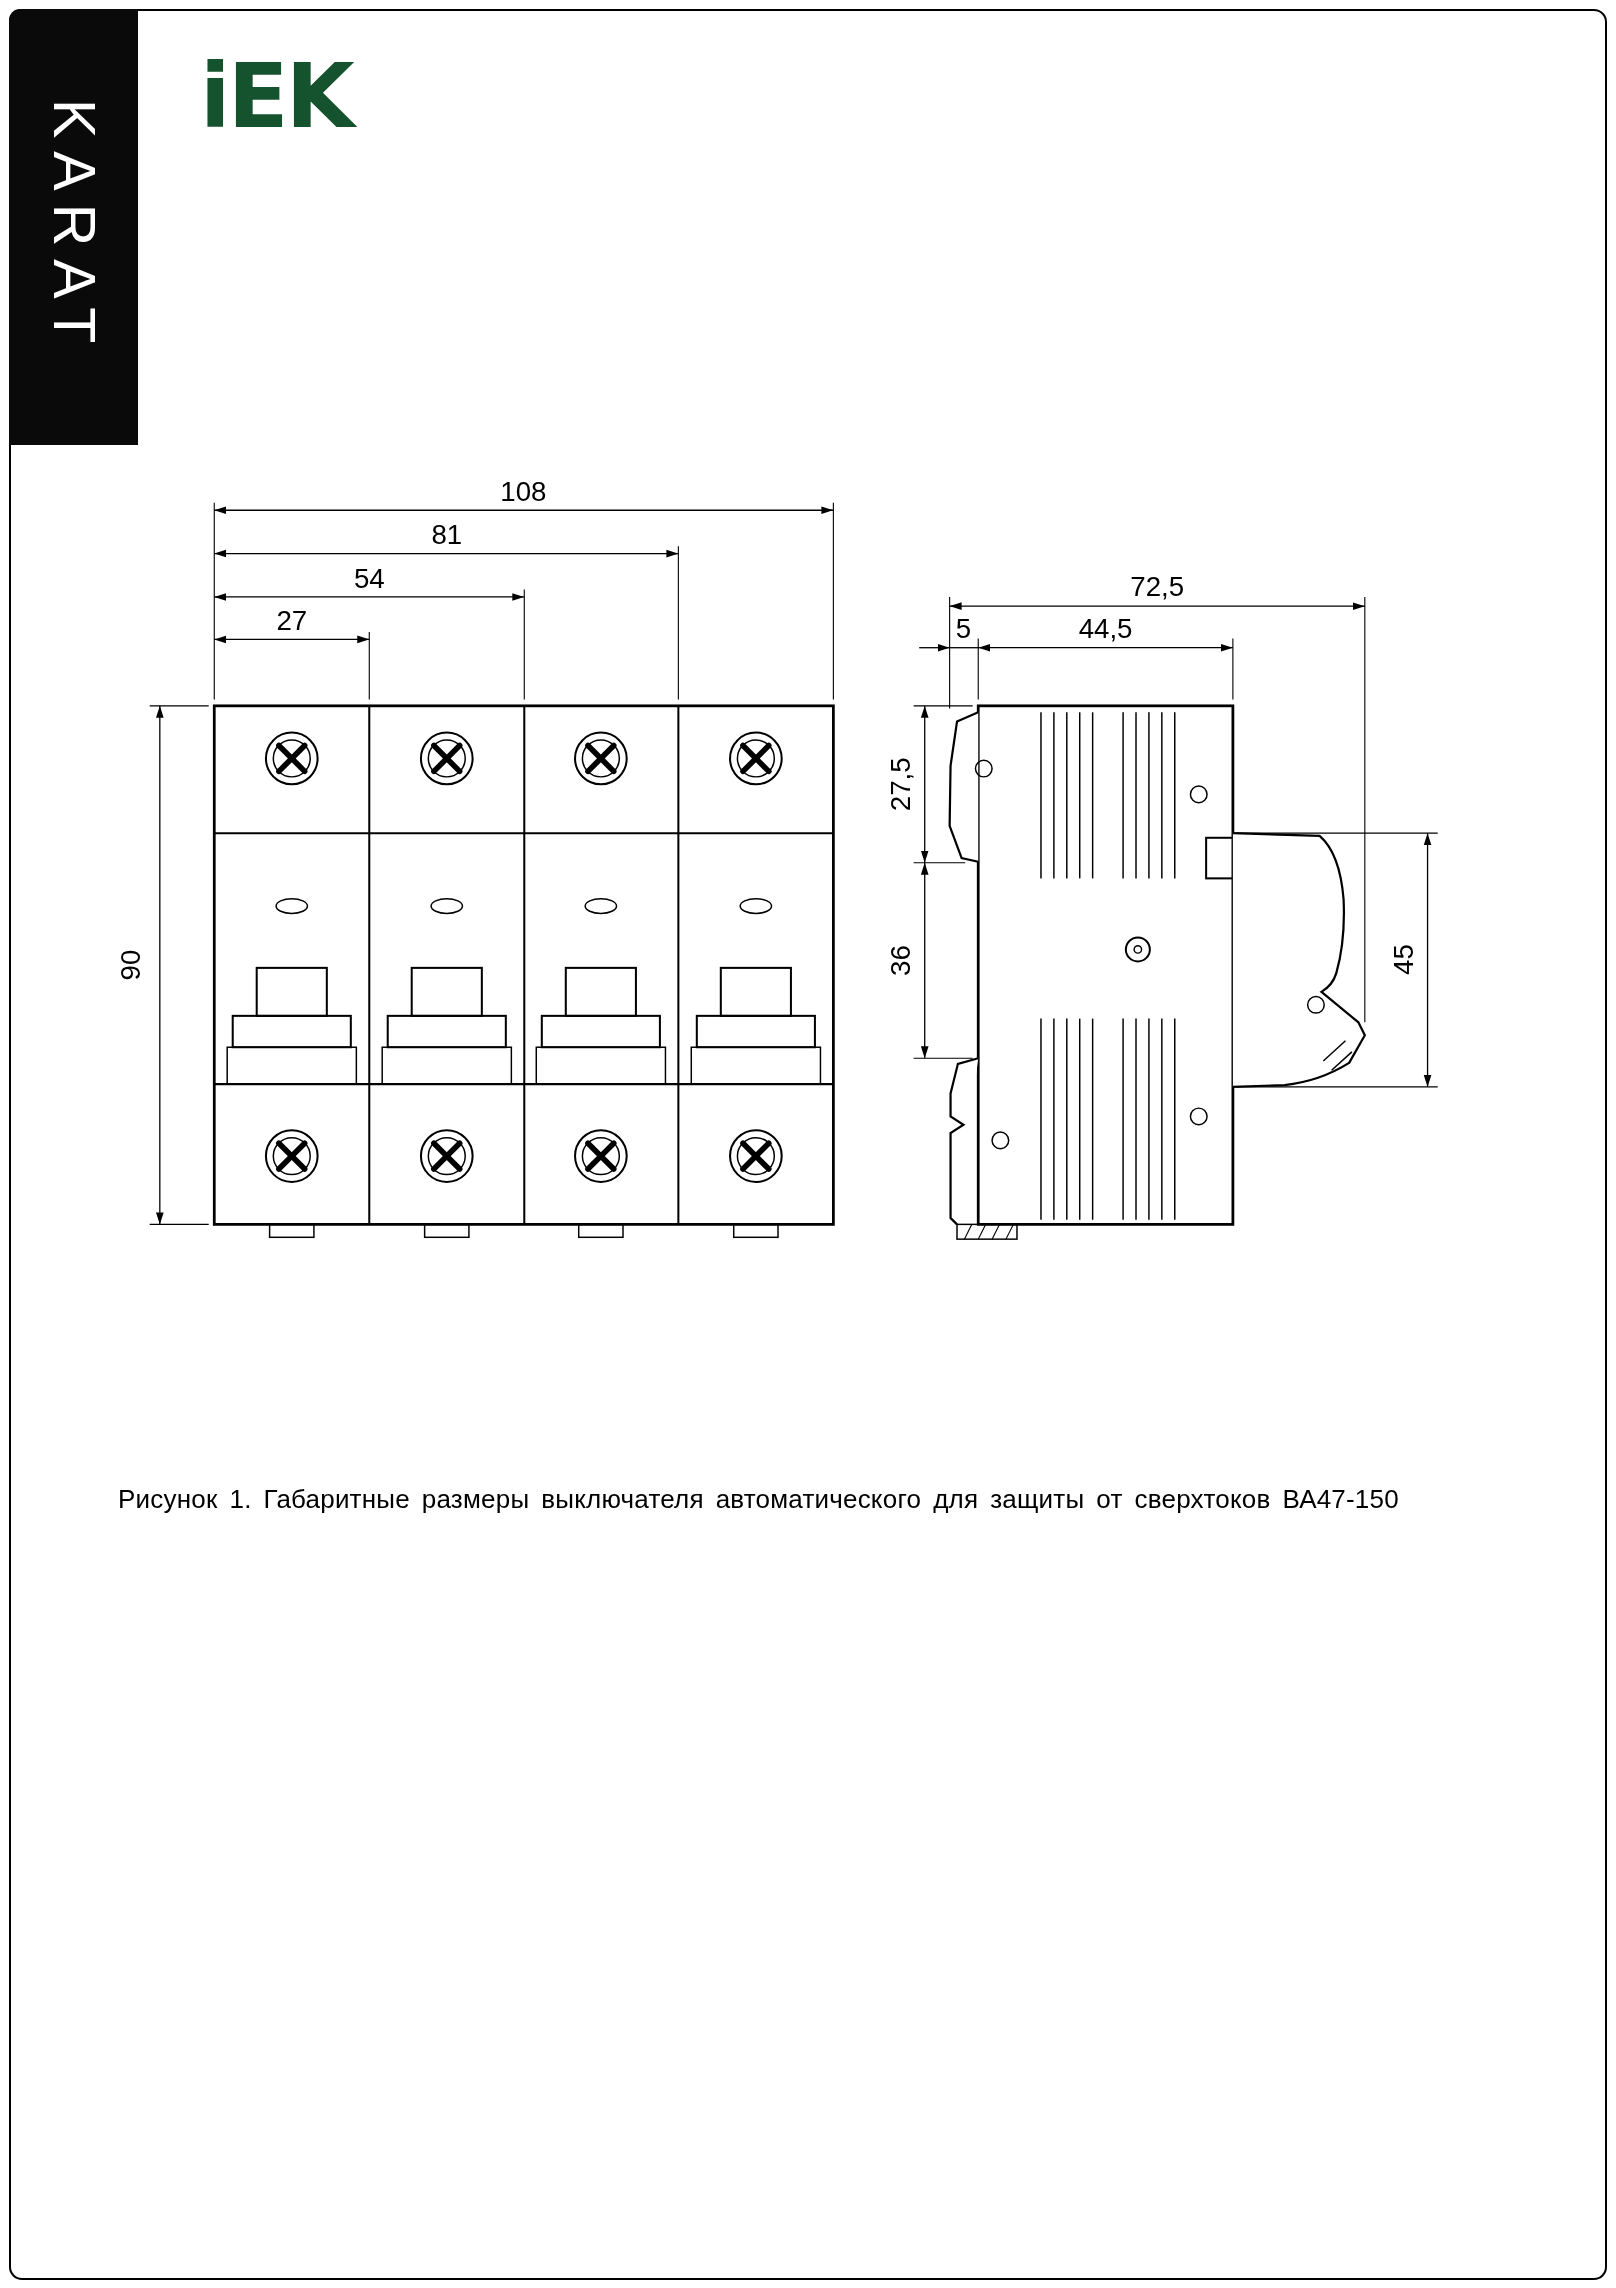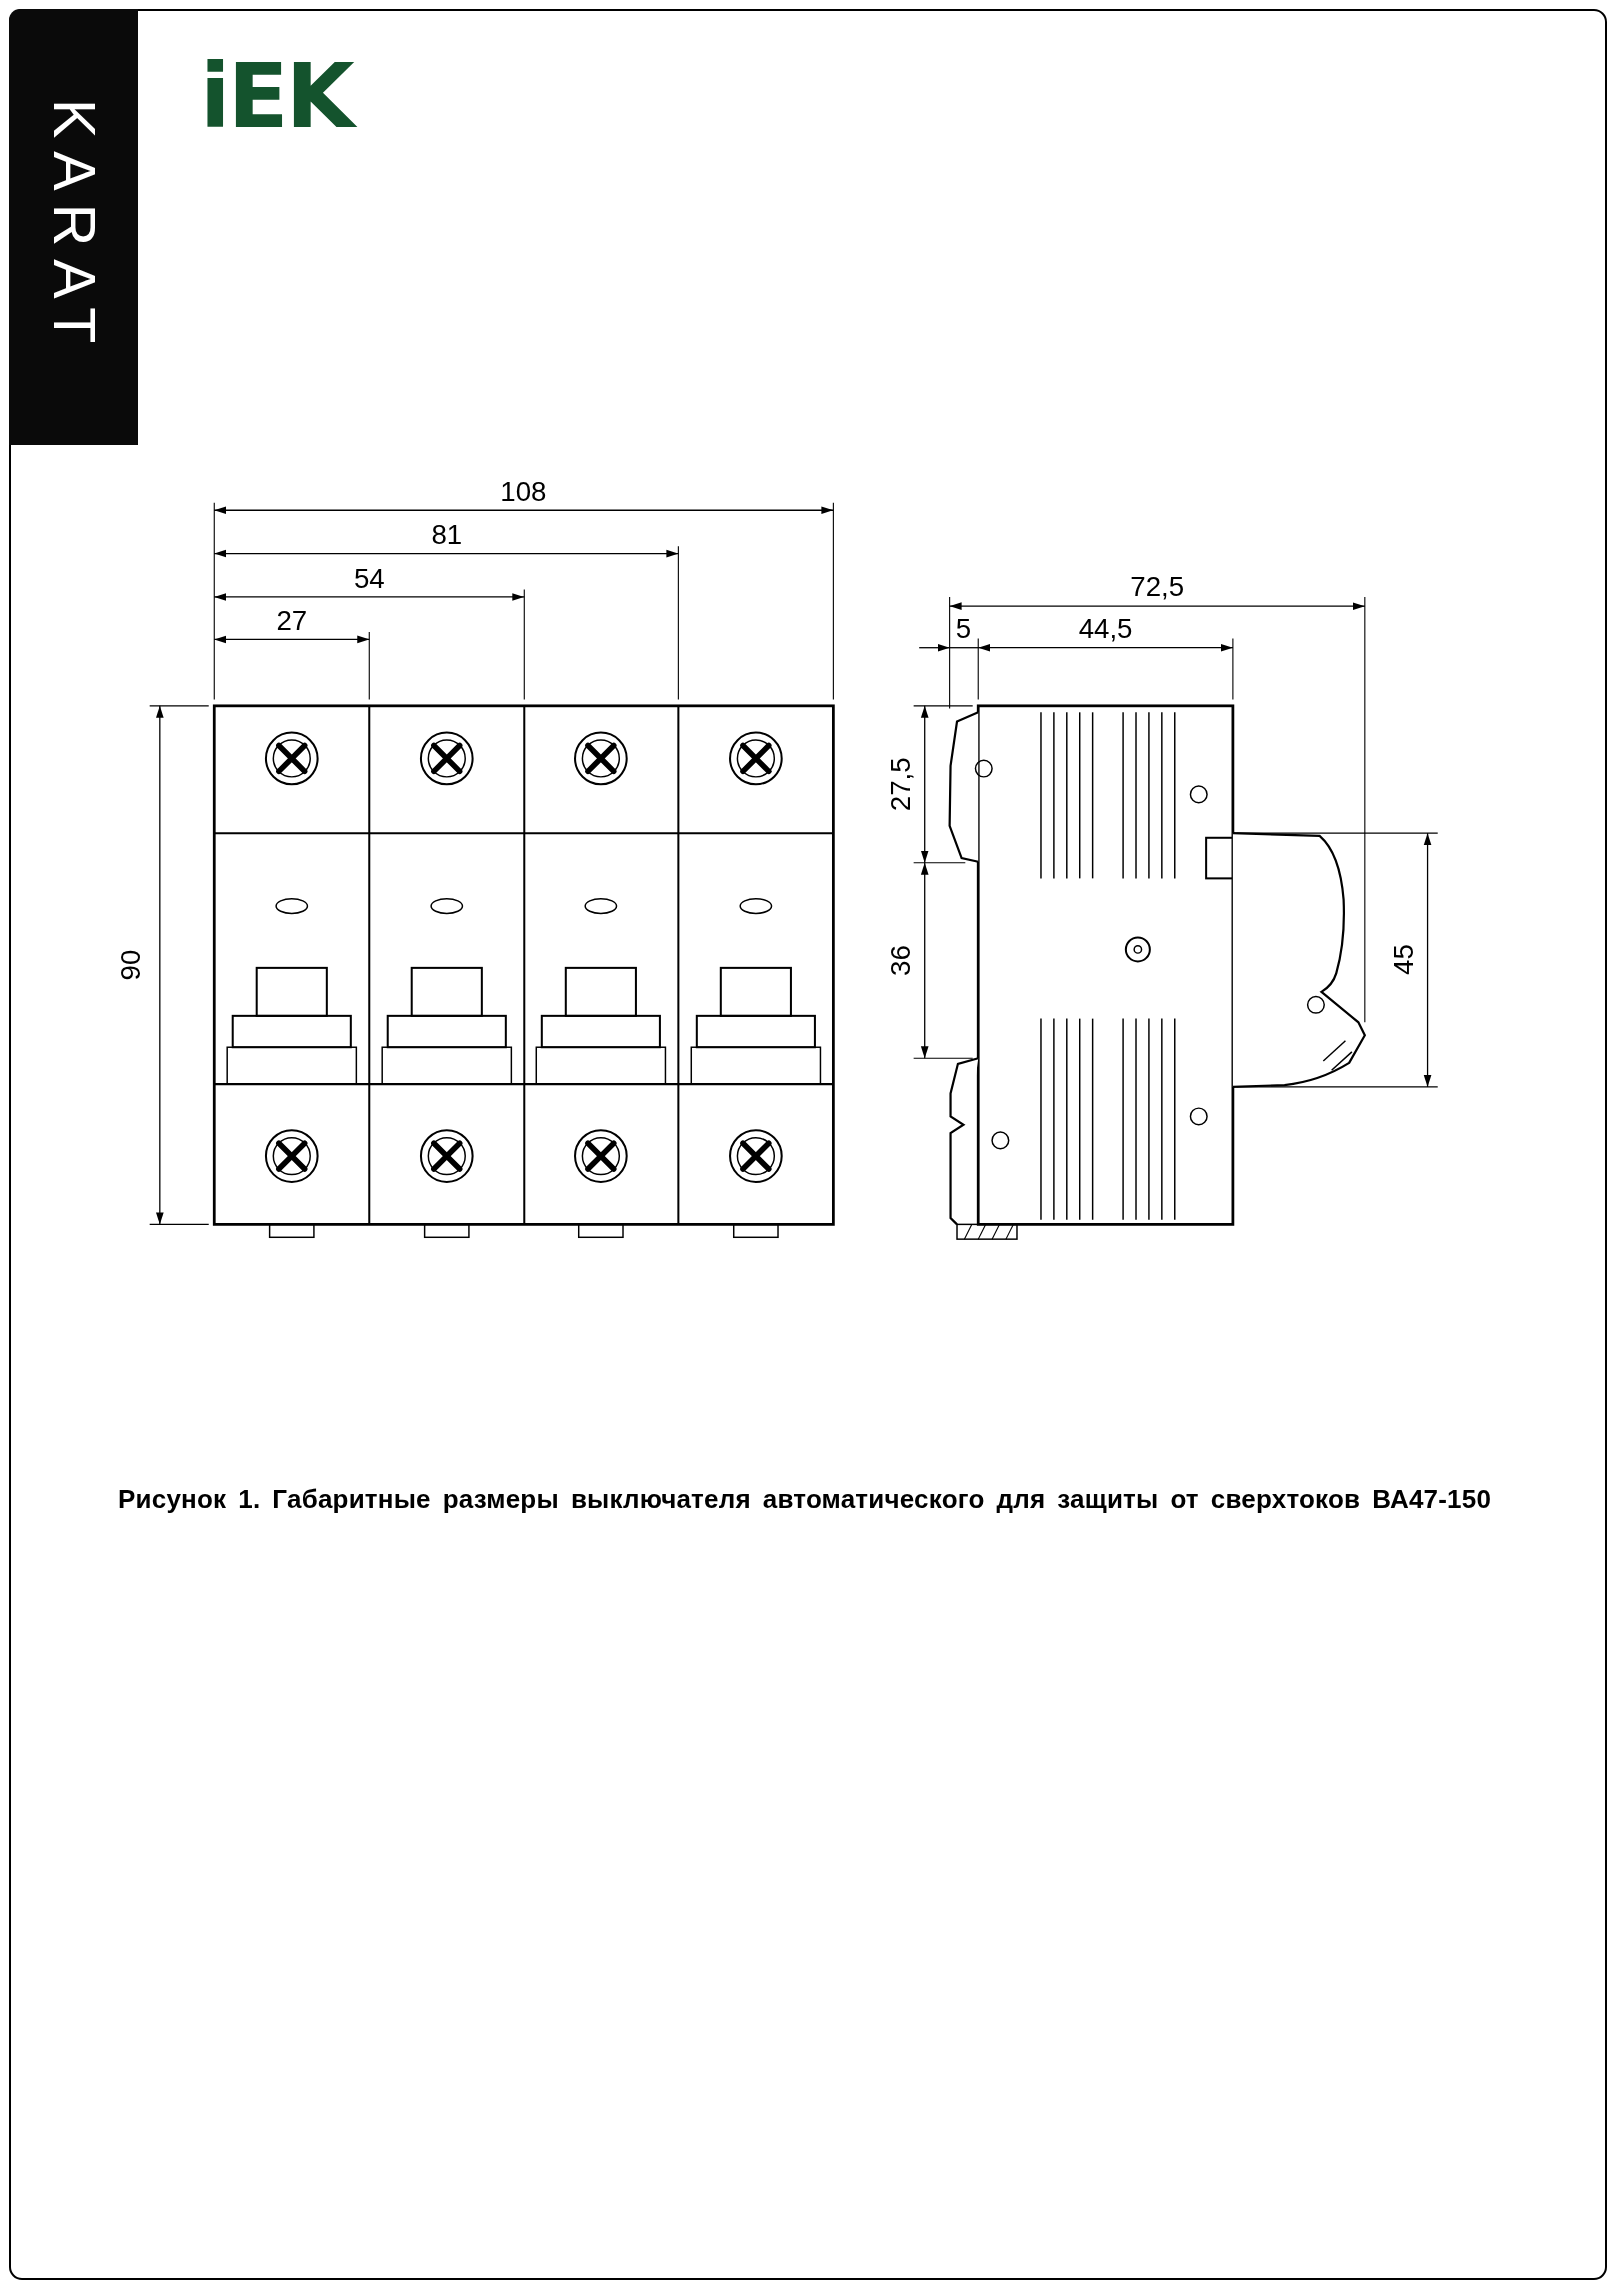--- a/index.html
+++ b/index.html
@@ -23,21 +23,21 @@
       font-family:"Liberation Sans",sans-serif;
     }
     .logo{
       position:absolute;left:183px;top:44px;
       font-family:"DejaVu Sans",sans-serif;
       font-size:89px;font-weight:800;letter-spacing:-2.8px;color:#14532d;margin-left:17px;
     }
     .drawing{position:absolute;left:0;top:0;}
     .caption{
       position:absolute;left:118px;top:1484px;width:1384px;
-      font-size:26px;font-weight:700;word-spacing:4.6px;letter-spacing:0.2px;
+      font-size:26px;font-weight:400;word-spacing:4.6px;letter-spacing:0.2px;
     }
     
     .ol{fill:none;stroke:#000;stroke-width:3;}
     .l2{fill:none;stroke:#000;stroke-width:2.2;}
     .l15{fill:none;stroke:#000;stroke-width:1.6;}
     .dim{fill:none;stroke:#000;stroke-width:1.4;}
     .ext{fill:none;stroke:#000;stroke-width:1.2;}
     .fw{fill:#fff;stroke:#000;}
     .dimtxt{
       font-family:"Liberation Sans",sans-serif;font-size:30px;fill:#000;

